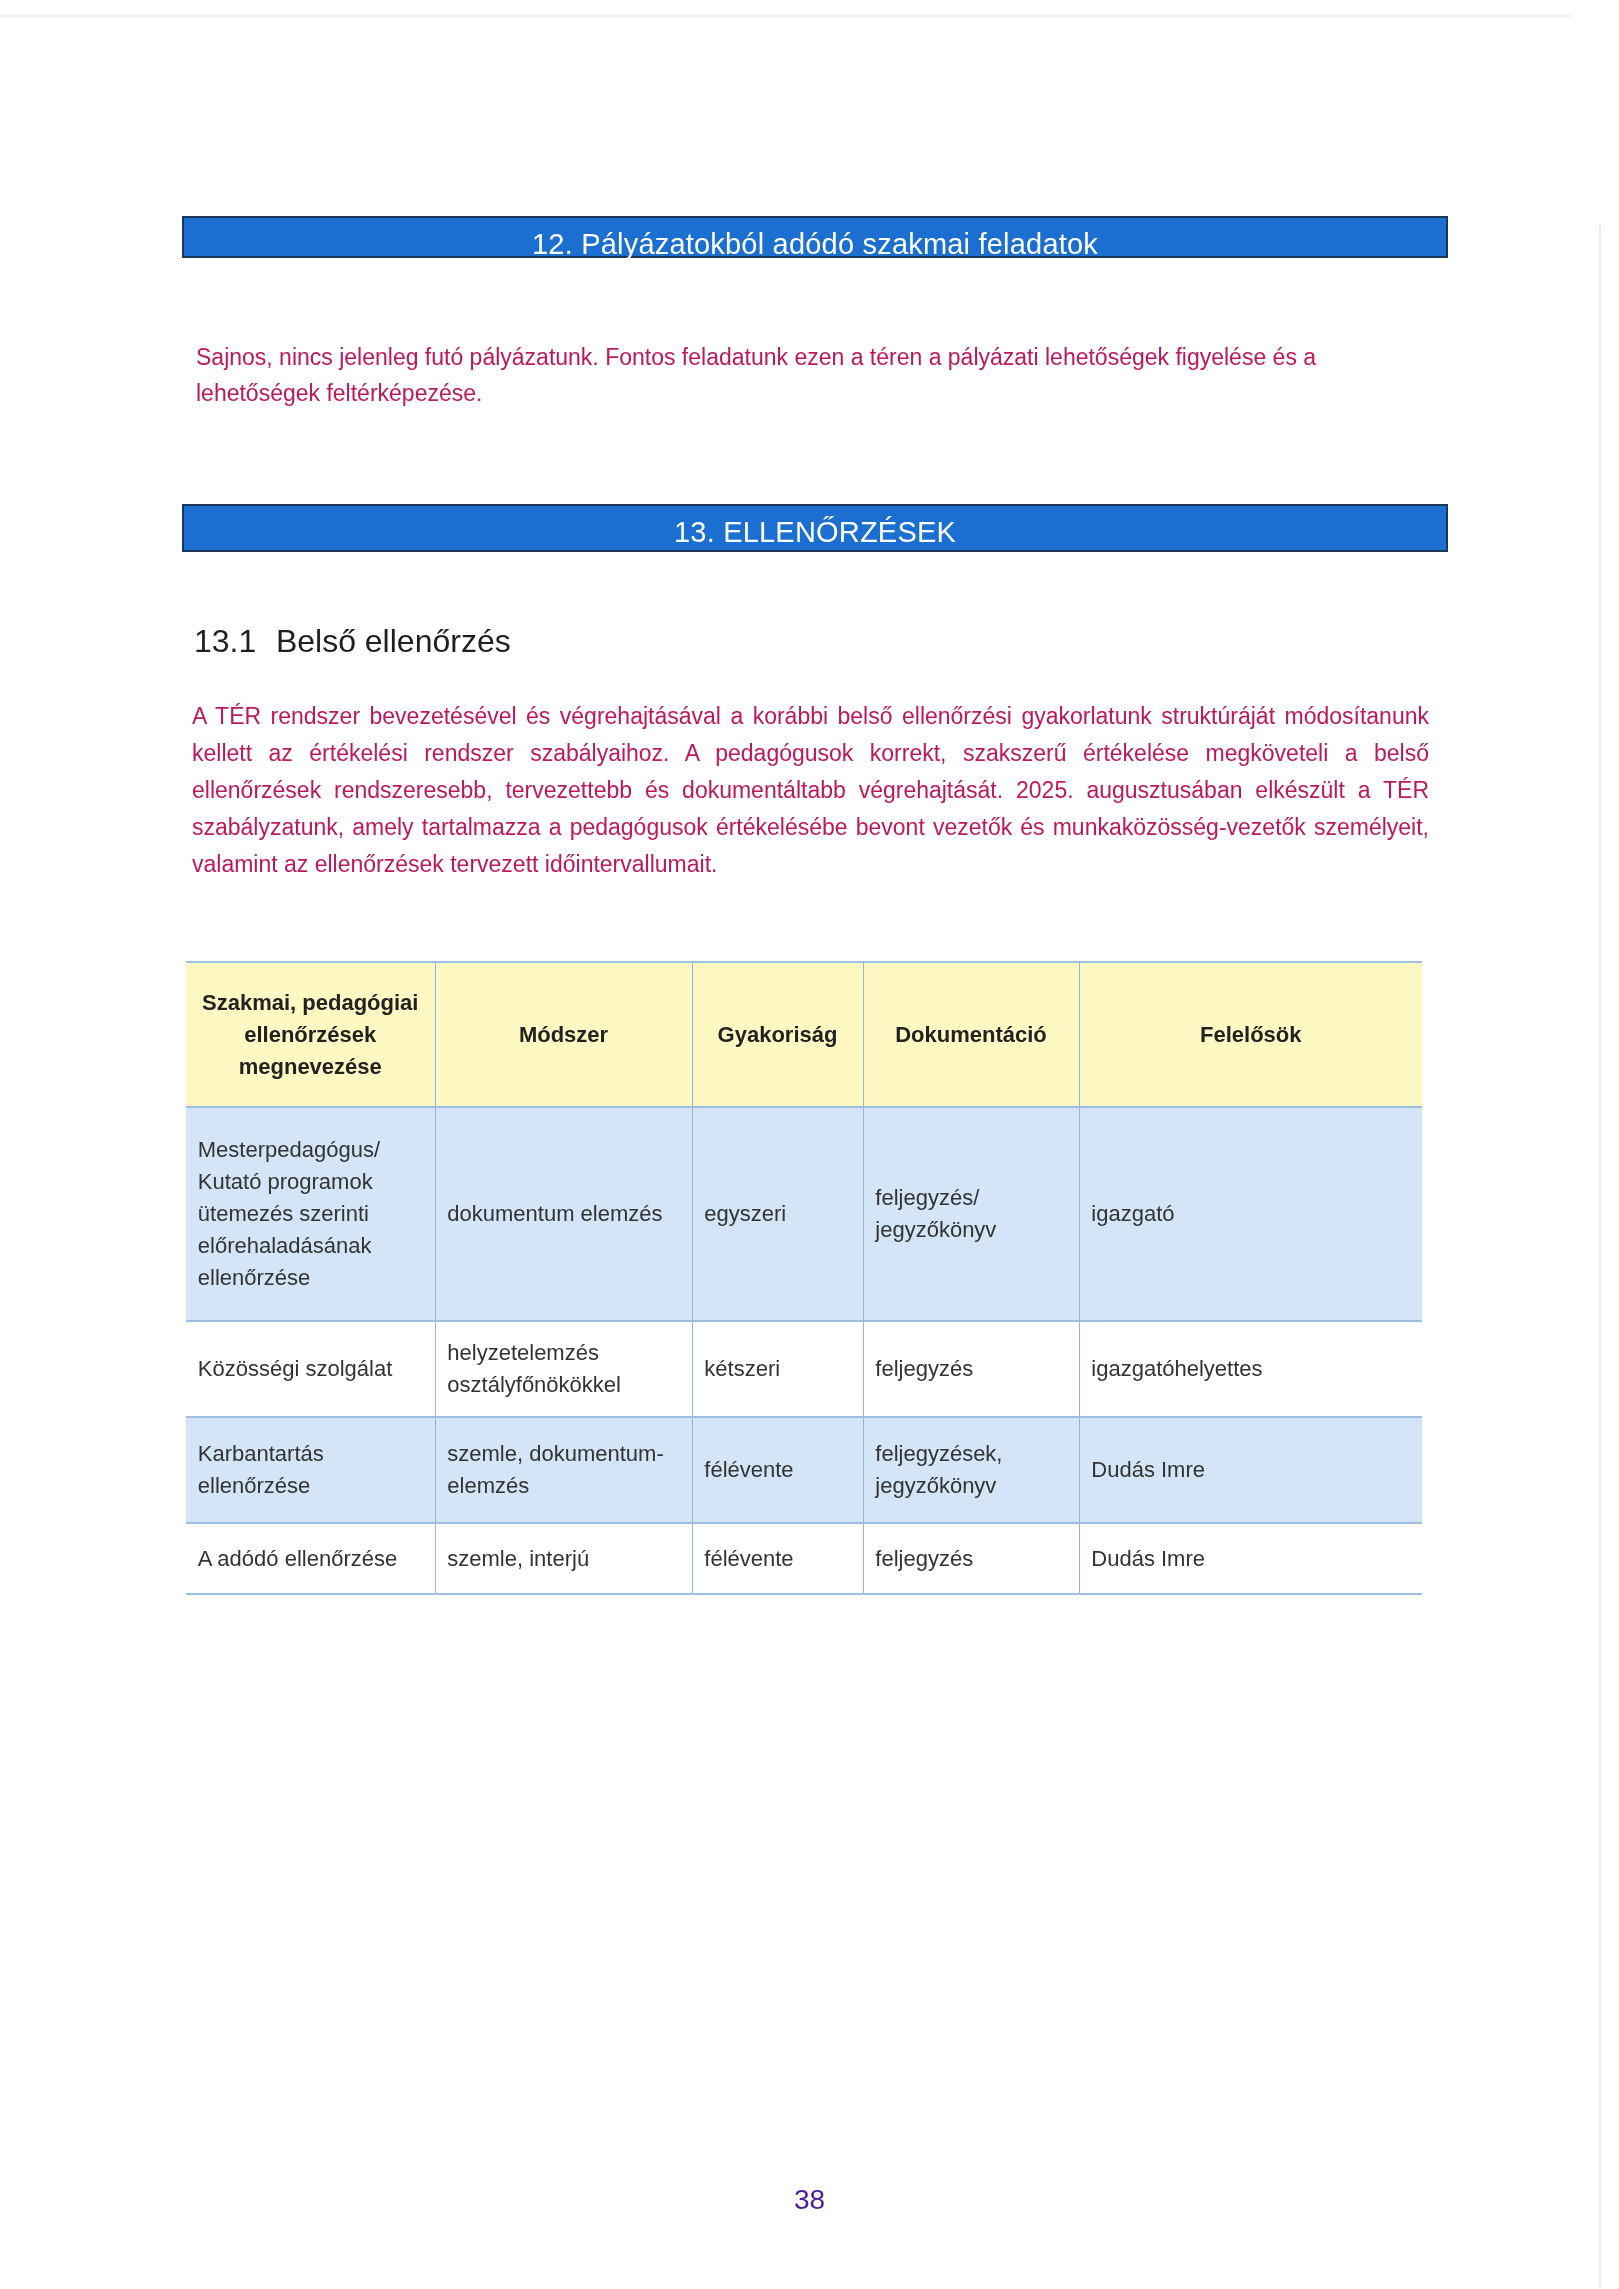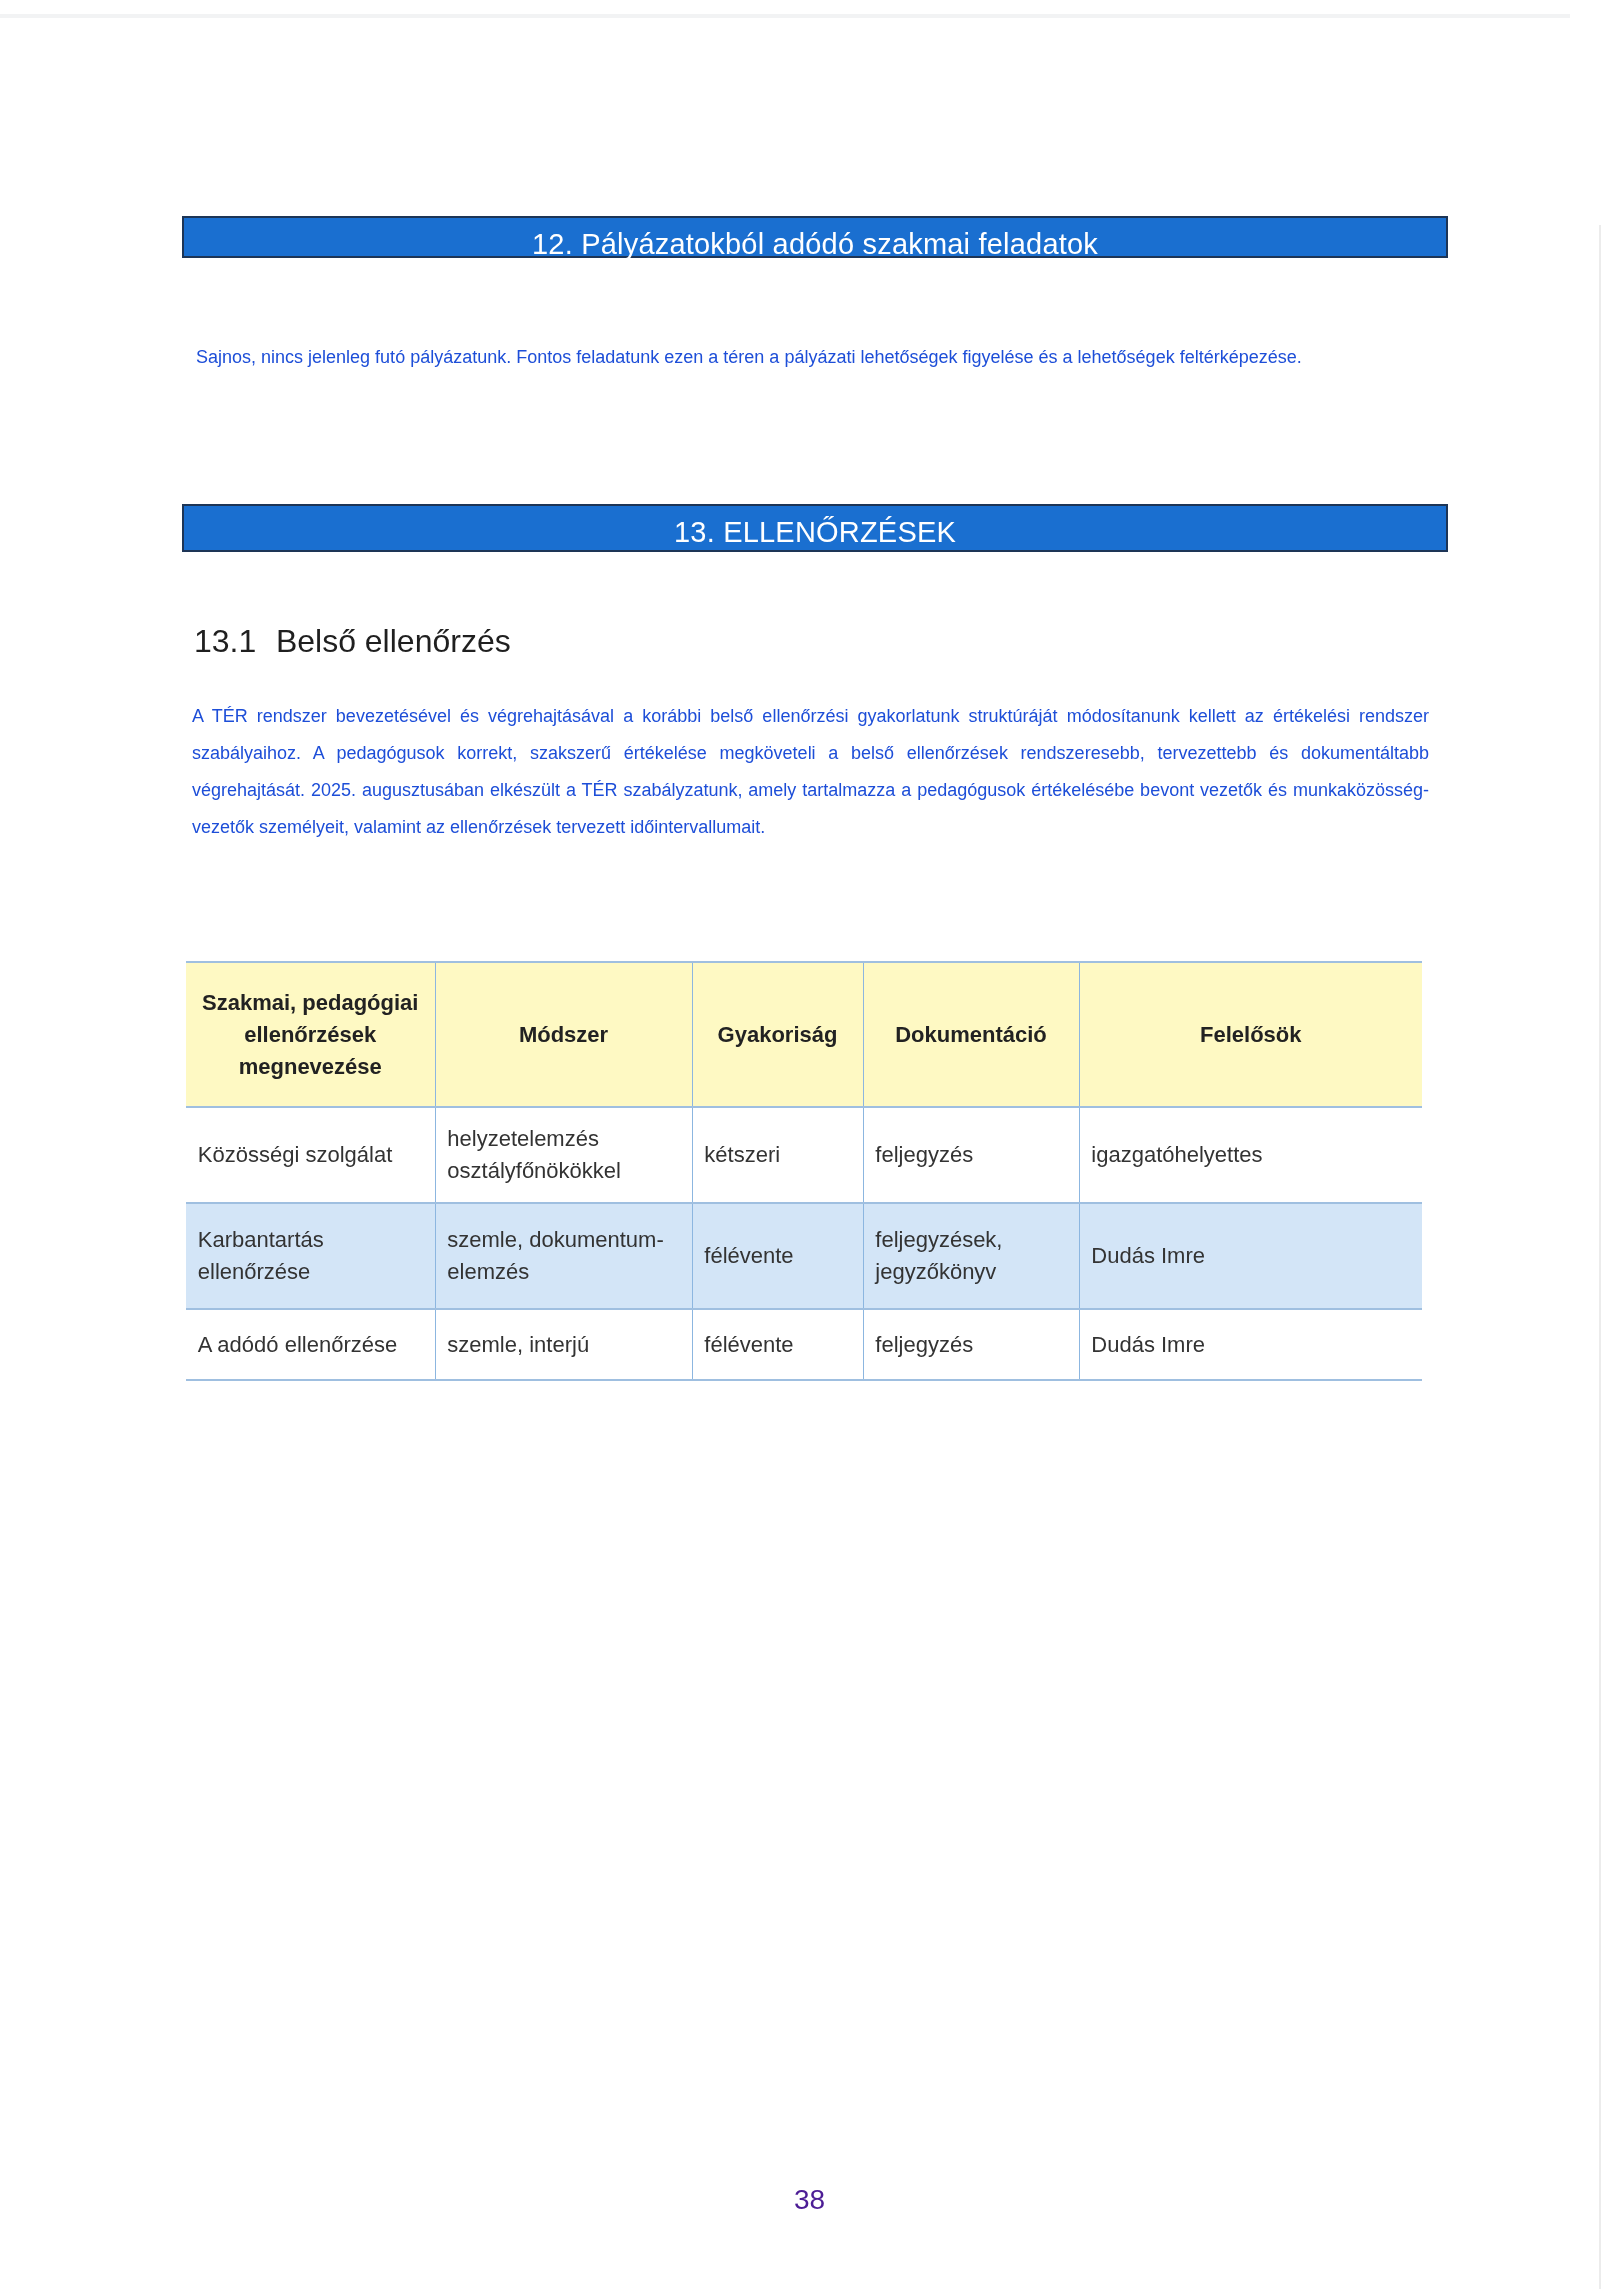--- a/index.html
+++ b/index.html
@@ -13,21 +13,21 @@
 
   .section-bar {
     position: absolute; left: 182px; width: 1266px;
     background: #1a6fd0; border: 2px solid #1d3556; box-sizing: border-box;
     color: #ffffff; text-align: center; font-size: 29px; line-height: 53px;
     letter-spacing: 0.2px;
   }
   #bar12 { top: 216px; height: 42px; }
   #bar13 { top: 504px; height: 48px; }
 
-  .para { position: absolute; left: 196px; width: 1235px; font-size: 18px; line-height: 36px; color: #1d4ed8; }
+  .para { position: absolute; left: 196px; width: 1235px; font-size: 23px; line-height: 36px; color: #be185d; }
   #p12 { top: 339px; }
   .subhead { position: absolute; left: 194px; top: 623px; font-size: 32px; color: #1f1f1f; }
   .subhead .num { margin-right: 19.6px; }
   #p13 { top: 698px; left: 192px; width: 1237px; text-align: justify; line-height: 37px; }
 
   .tbl {
     position: absolute; left: 186px; top: 961px; width: 1235px;
     border-collapse: collapse; table-layout: fixed; font-size: 22px; color: #333;
   }
   .tbl th, .tbl td {
@@ -75,20 +75,27 @@
   <thead>
     <tr>
       <th>Szakmai, pedagógiai ellenőrzések megnevezése</th>
       <th>Módszer</th>
       <th>Gyakoriság</th>
       <th>Dokumentáció</th>
       <th>Felelősök</th>
     </tr>
   </thead>
   <tbody>
+    <tr class="r2 shade">
+      <td>Mesterpedagógus/ Kutató programok ütemezés szerinti előrehaladásának ellenőrzése</td>
+      <td>dokumentum elemzés</td>
+      <td>egyszeri</td>
+      <td>feljegyzés/ jegyzőkönyv</td>
+      <td>igazgató</td>
+    </tr>
     <tr class="r3">
       <td>Közösségi szolgálat</td>
       <td>helyzetelemzés osztályfőnökökkel</td>
       <td>kétszeri</td>
       <td>feljegyzés</td>
       <td>igazgatóhelyettes</td>
     </tr>
     <tr class="r4 shade">
       <td>Karbantartás ellenőrzése</td>
       <td>szemle, dokumentum-elemzés</td>

